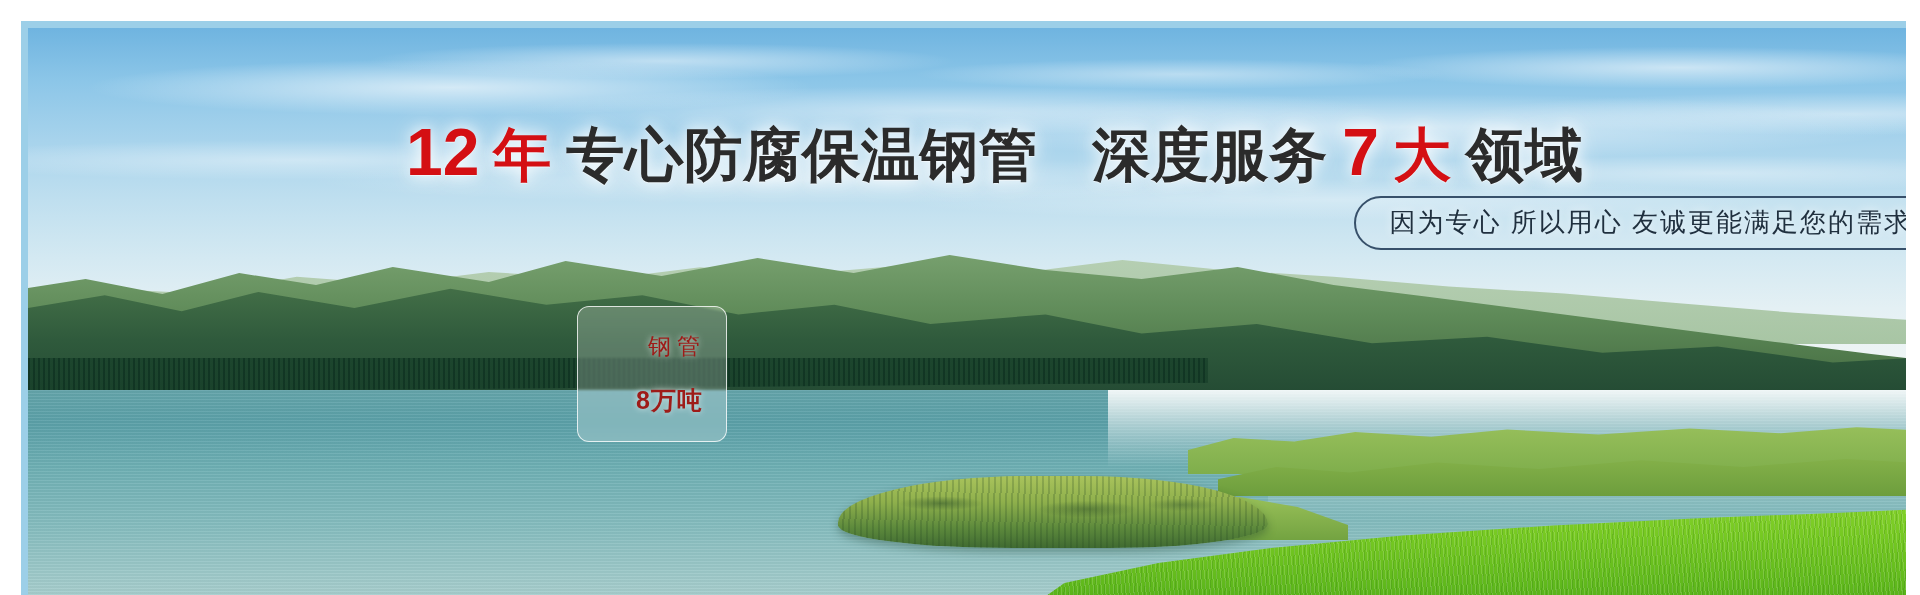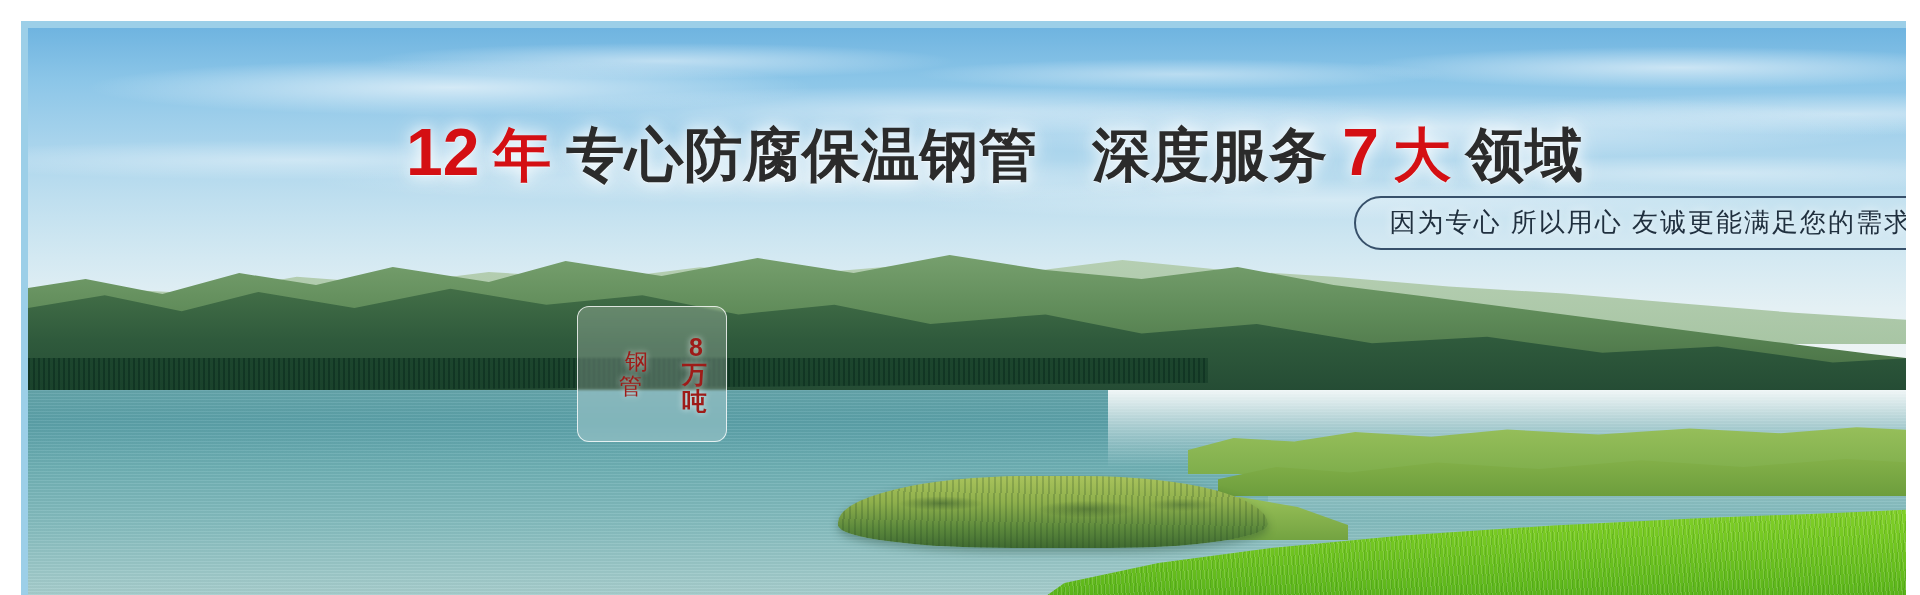--- a/index.html
+++ b/index.html
@@ -220,21 +220,21 @@
     display:flex;
     gap:21px;
   }
   .card{
     width:150px;
     height:136px;
     border:1px solid rgba(255,255,255,.78);
     border-radius:12px;
     background:rgba(255,255,255,.22);
     display:flex;
-    flex-direction:row;
+    flex-direction:column;
     align-items:center;
     justify-content:center;
     gap:14px;
     backdrop-filter:blur(1px);
     padding-left:44px;
   }
   .card .c-title{
     font-size:23px;
     line-height:25px;
     color:#9e1b18;

